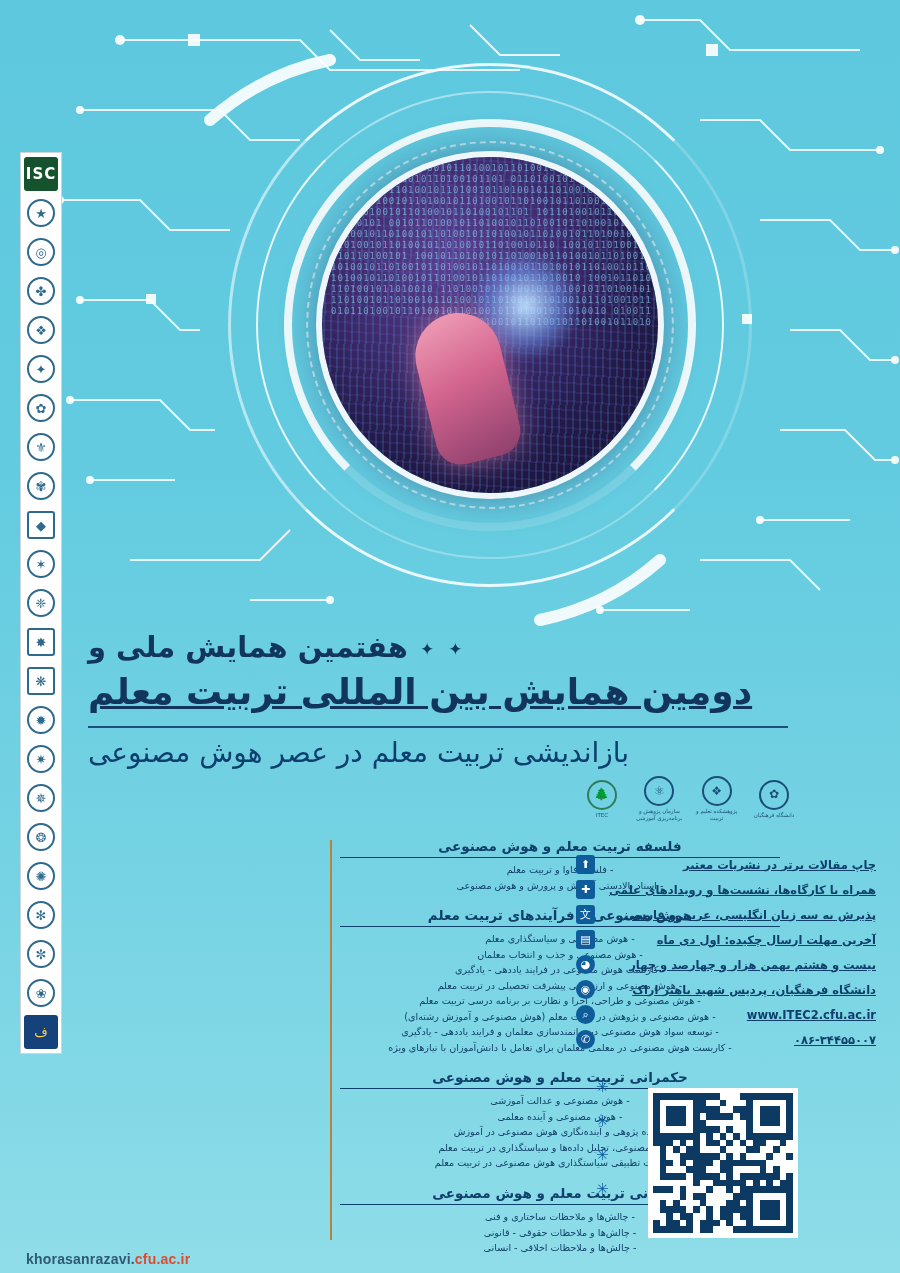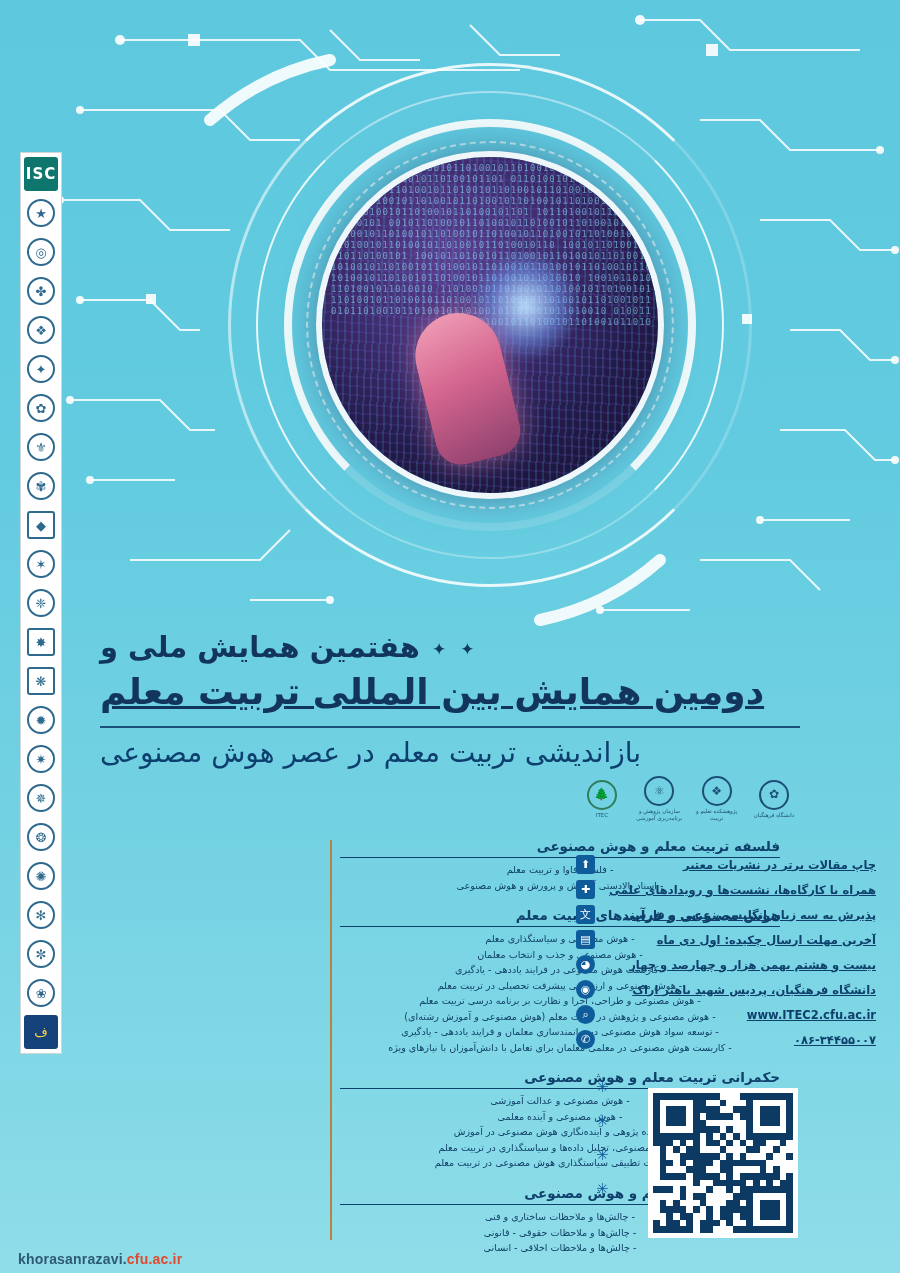--- a/index.html
+++ b/index.html
@@ -99,21 +99,21 @@
     width: 34px; height: 34px;
     border-radius: 4px;
     background: #ffffff;
     display: flex; align-items: center; justify-content: center;
     color: #1e4f73;
     font-size: 8px;
     overflow: hidden;
     border: 1px solid transparent;
   }
   .badge.isc {
-    background: #0f766e;
+    background: #14532d;
     color: #ffffff;
     font-weight: bold;
     font-size: 15px;
     letter-spacing: 1px;
     border-radius: 3px;
   }
   .badge .seal {
     width: 28px; height: 28px;
     border-radius: 50%;
     border: 2px solid #2d6a8e;
@@ -125,21 +125,21 @@
   .badge.last {
     background: #15427a;
     color: #ffd24a;
     border-radius: 3px;
     font-size: 13px;
   }
 
   
   .title-block {
     position: absolute;
-    right: 100px; top: 628px;
+    right: 112px; top: 628px;
     width: 700px;
     text-align: left;
     direction: rtl;
   }
   .title-1 {
     font-size: 29px; font-weight: bold;
     color: #12355e;
     letter-spacing: -0.5px;
     line-height: 1.35;
   }
@@ -202,21 +202,21 @@
   }
   .topic-group { margin-bottom: 12px; }
   .topic-head {
     font-size: 13.5px; font-weight: bold;
     color: #0f3f6b;
     padding-bottom: 3px;
     margin-bottom: 4px;
     border-bottom: 1.5px solid #0f3f6b;
     display: inline-block;
     width: 100%;
-    text-align: right;
+    text-align: center;
   }
   .topic-list { list-style: none; }
   .topic-list li {
     font-size: 9.6px;
     line-height: 1.62;
     color: #113f68;
     text-align: center;
     white-space: nowrap;
   }
   .vline {
@@ -277,22 +277,22 @@
   .deco-stars {
     position: absolute;
     left: 596px; top: 1078px;
     display: flex; flex-direction: column; gap: 16px;
     color: #0f5c9b; font-size: 15px;
   }
 
   
   .footer-url {
     position: absolute;
-    left: 8px; bottom: 0;
-    padding: 4px 10px 6px 10px;
+    left: 0; bottom: 0;
+    padding: 4px 10px 6px 26px;
     font-size: 14px; font-weight: bold;
     color: #2f5a74;
     font-family: "Liberation Sans", sans-serif;
     background: transparent;
     letter-spacing: 0.2px;
   }
   .footer-url .hl { color: #e04a2f; }
 </style>
 </head>
 <body>

